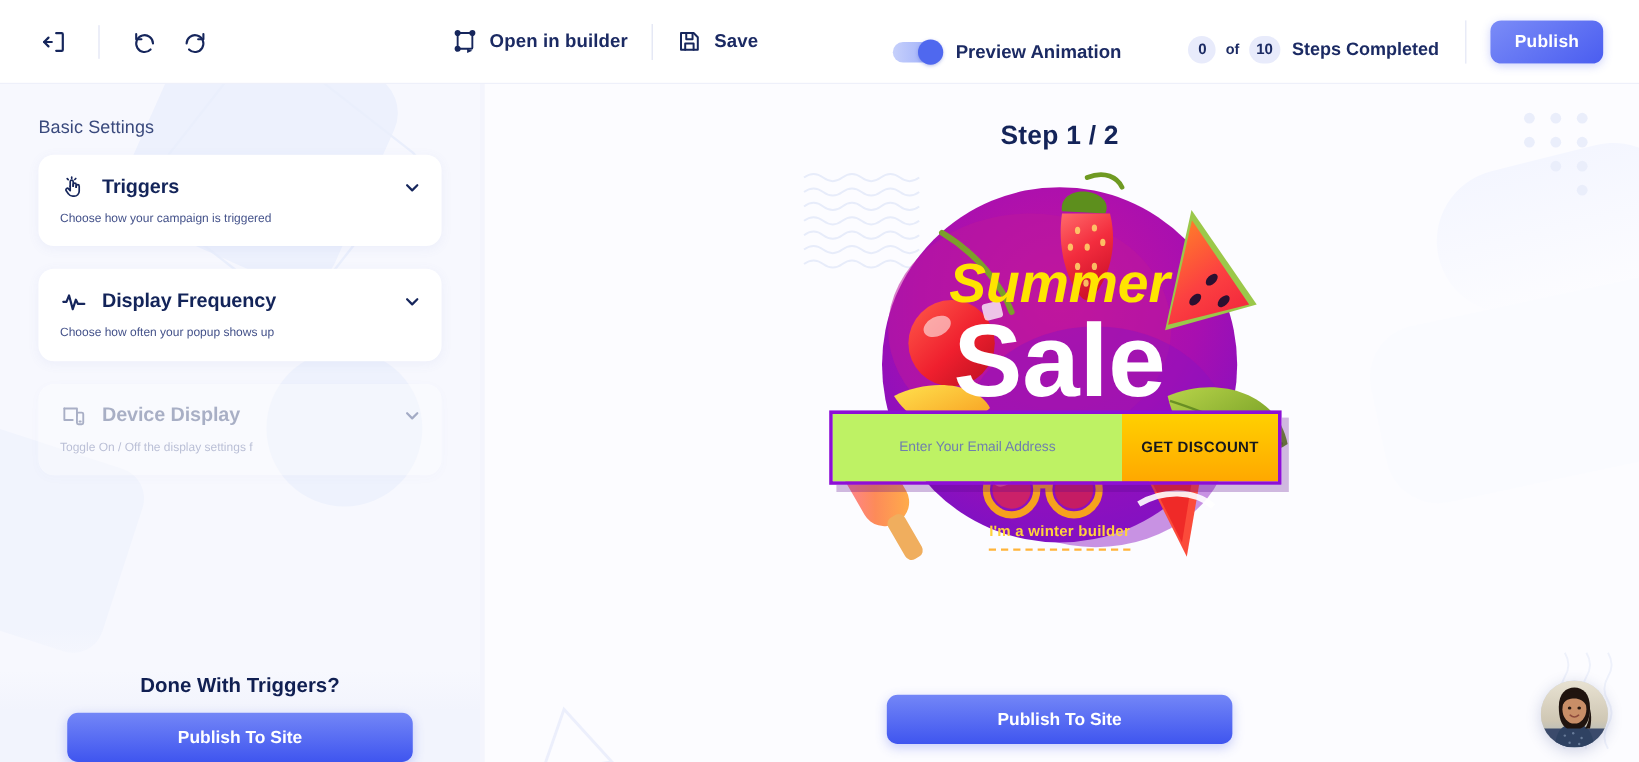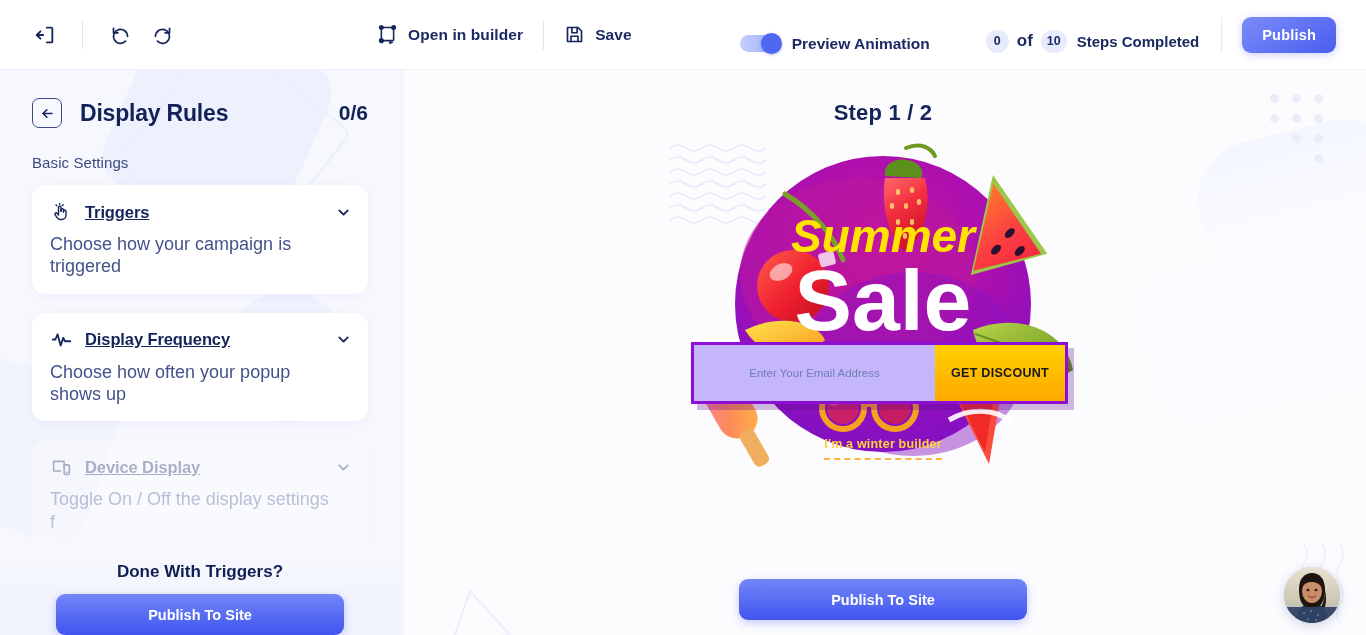--- a/index.html
+++ b/index.html
@@ -51,21 +51,21 @@
   }
   .toggle-label { font-size: 15.5px; font-weight: 600; color: #1b2a63; }
 
   .steps { display: flex; align-items: center; gap: 8px; }
   .pill {
     min-width: 23px; height: 23px; padding: 0 6px;
     border-radius: 12px; background: #e8ebfb;
     display: flex; align-items: center; justify-content: center;
     font-size: 12.5px; font-weight: 700; color: #1b2a63;
   }
-  .steps .word { font-size: 17px; font-weight: 600; color: #1b2a63; }
+  .steps .word { font-size: 12px; font-weight: 600; color: #1b2a63; }
   .steps .completed { font-size: 15px; font-weight: 700; color: #1b2a63; margin-left: 2px; }
   .tb-sep2 { width: 1px; height: 36px; background: #e3e7f6; margin: 0 20px 0 22px; }
   .publish-btn {
     background: linear-gradient(145deg,#7b8cf7 0%, #4a5df0 100%);
     color: #fff; border: none; border-radius: 9px;
     padding: 10px 20px; font-size: 14.5px; font-weight: 700;
     font-family: "Liberation Sans", sans-serif;
     cursor: pointer; letter-spacing: .2px;
     box-shadow: 0 2px 8px rgba(74,93,240,.28);
   }
@@ -131,25 +131,25 @@
     padding: 16px 16px 16px 18px;
     margin-bottom: 19px;
     box-shadow: 0 2px 10px rgba(100,120,200,.07);
     cursor: pointer;
     position: relative;
   }
   .rc-top { display: flex; align-items: center; }
   .rc-icon { width: 22px; height: 22px; color: #16265c; flex: 0 0 22px; display:flex; align-items:center; justify-content:center;}
   .rc-title {
     font-size: 16.5px; font-weight: 700; color: #132459;
-    margin-left: 13px; letter-spacing: -.1px; text-decoration: underline;
+    margin-left: 13px; letter-spacing: -.1px;
   }
   .rc-chev { margin-left: auto; color: #16265c; display: flex; align-items: center; }
   .rc-desc {
-    font-size: 18px; color: #44528a; line-height: 1.24;
+    font-size: 10px; color: #44528a; line-height: 1.24;
     margin-top: 10px; max-width: 280px;
   }
   .rule-card.faded { opacity: .34; }
 
   .sb-overlay {
     position: absolute; left: 0; right: 0; bottom: 0; height: 112px;
     background: linear-gradient(180deg, rgba(247,248,254,0) 0%, rgba(247,248,254,.86) 32%, #f2f4fd 62%, #f2f4fd 100%);
     z-index: 10;
     display: flex; flex-direction: column; align-items: center; justify-content: flex-end;
   }
@@ -209,21 +209,21 @@
   .form-row {
     position: absolute; left: 18px; top: 208px;
     width: 377px; height: 62px;
     display: flex;
     border: 3px solid #8d0fd6;
     box-shadow: 6px 6px 0 rgba(90,8,140,.28);
     z-index: 6;
   }
   .email-input {
     flex: 1 1 auto; height: 100%; border: none; outline: none;
-    background: #c4b5fd; text-align: center;
+    background: #bef264; text-align: center;
     font-family: "Liberation Sans", sans-serif;
     font-size: 11.5px; color: #3b4a7e;
   }
   .email-input::placeholder { color: #6f7fae; opacity: 1; }
   .discount-btn {
     width: 130px; height: 100%; border: none;
     background: linear-gradient(180deg,#ffd000 0%, #ffa800 100%);
     color: #17181c; font-size: 12.5px; font-weight: 700;
     font-family: "Liberation Sans", sans-serif;
     letter-spacing: .3px; cursor: pointer;
@@ -333,30 +333,20 @@
 
     <div class="sidebar">
       <div class="sb-deco">
         <div class="sq1"></div>
         <div class="sq2"></div>
         <div class="circ"></div>
         <div class="sq3"></div>
       </div>
 
       <div class="sb-scroll">
-        <div class="sb-head">
-          <div class="back-btn">
-            <svg width="15" height="15" viewBox="0 0 24 24" fill="none" stroke="#16265c" stroke-width="2.6" stroke-linecap="round" stroke-linejoin="round">
-              <path d="M19 12H5"></path>
-                <path d="M11 6l-6 6 6 6"></path>
-            </svg>
-          </div>
-          <div class="sb-title">Display Rules</div>
-          <div class="sb-count">0/6</div>
-        </div>
 
         <div class="sb-section">Basic Settings</div>
 
         <div class="rule-card">
           <div class="rc-top">
             <span class="rc-icon">
               <svg width="20" height="20" viewBox="0 0 24 24" fill="none" stroke="#16265c" stroke-width="1.7" stroke-linecap="round" stroke-linejoin="round">
                 <path d="M9 11V6.5a1.5 1.5 0 0 1 3 0V11"></path>
                 <path d="M12 11V9.5a1.5 1.5 0 0 1 3 0V12"></path>
                 <path d="M15 12v-1a1.5 1.5 0 0 1 3 0v5a5 5 0 0 1-5 5h-1.5a5 5 0 0 1-4.2-2.3L5 15.5a1.5 1.5 0 0 1 2.4-1.8L9 15.5V11"></path>

